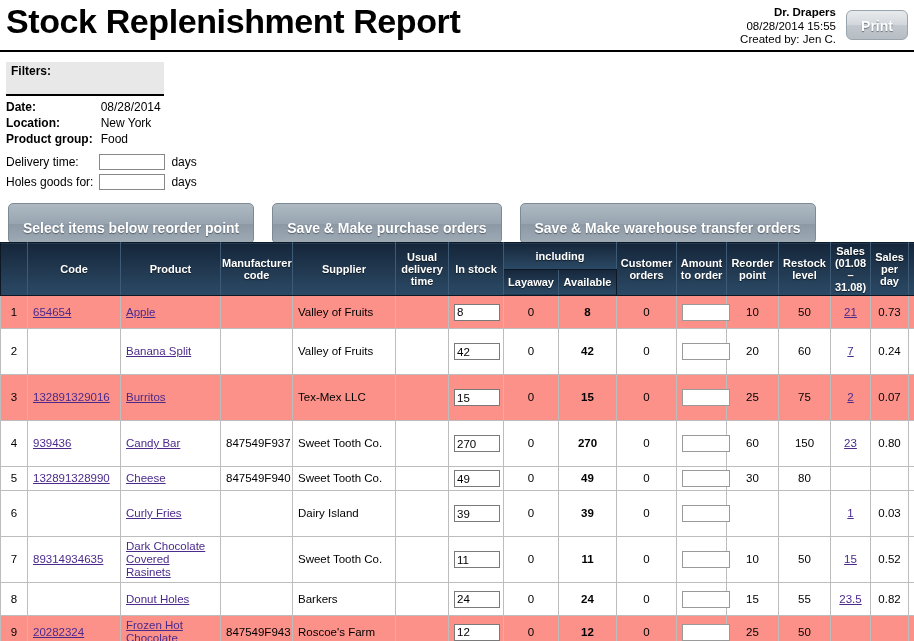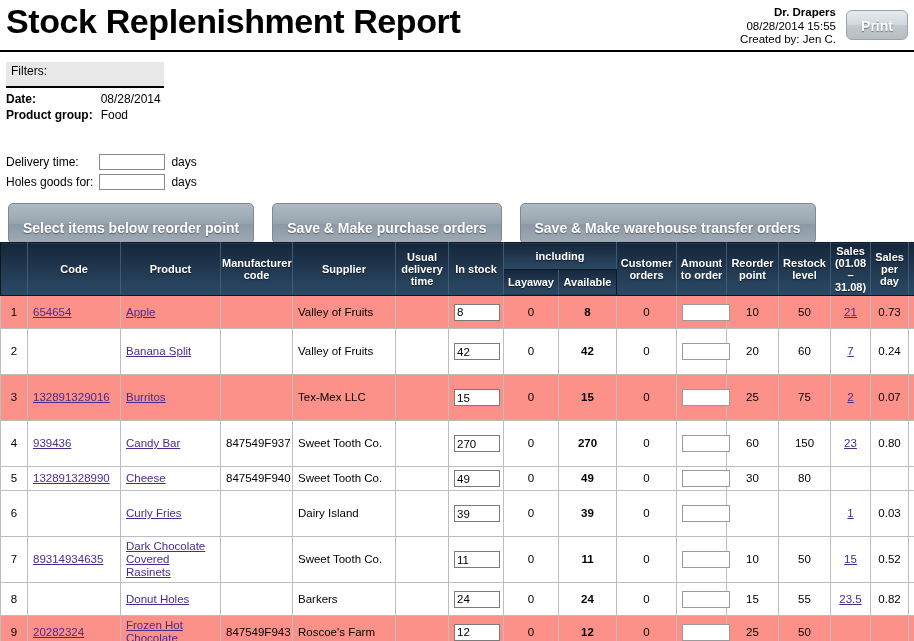--- a/index.html
+++ b/index.html
@@ -65,23 +65,23 @@
 
   
   .filters {
     position: absolute;
     left: 6px;
     top: 62px;
     width: 158px;
   }
   .filters-title {
     background: #e8e8e8;
-    font-weight: normal;
+    font-weight: bold;
     font-size: 12px;
-    padding: 2px 0 8px 5px;
+    padding: 2px 0 16px 5px;
     border-bottom: 2px solid #000;
   }
   .filters table { border-collapse: collapse; margin-top: 3px; }
   .filters td { font-size: 12px; padding: 1px 0; vertical-align: top; }
   .filters td.lbl { font-weight: bold; padding-right: 8px; white-space: nowrap; }
   .filters td.val { white-space: nowrap; }
 
   .inputs {
     position: absolute;
     left: 6px;
@@ -204,20 +204,24 @@
     <div class="print-btn">Print</div>
   </div>
 
   <div class="filters">
     <div class="filters-title">Filters:</div>
     <table>
       <tbody>
           <tr>
         <td class="lbl">Date:</td>
         <td class="val">08/28/2014</td>
+      </tr>
+      <tr>
+        <td class="lbl">Location:</td>
+        <td class="val">New York</td>
       </tr>
       <tr>
         <td class="lbl">Product group:</td>
         <td class="val">Food</td>
       </tr>
     </tbody>
       </table>
   </div>
 
   <div class="inputs">

